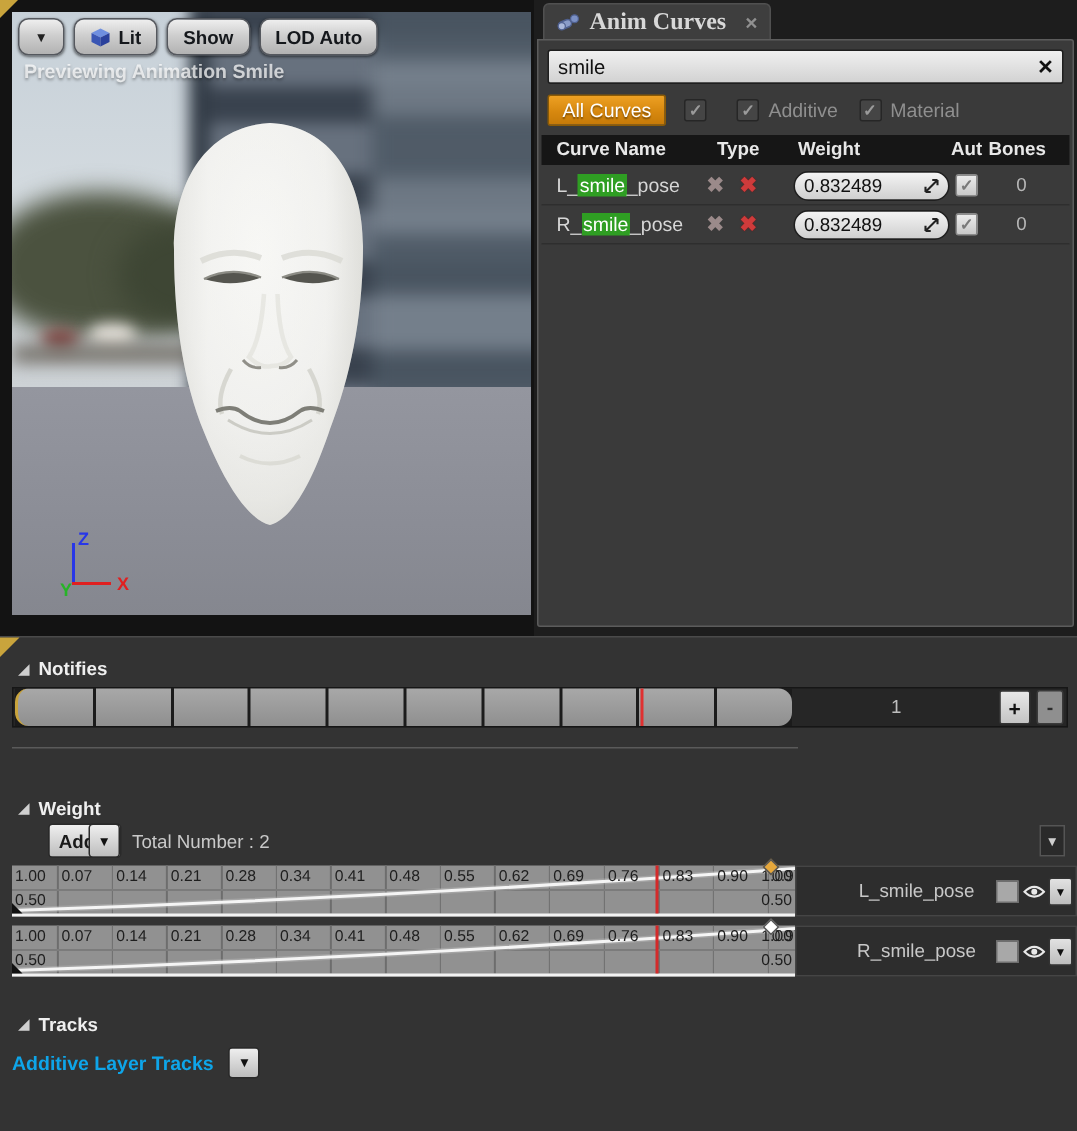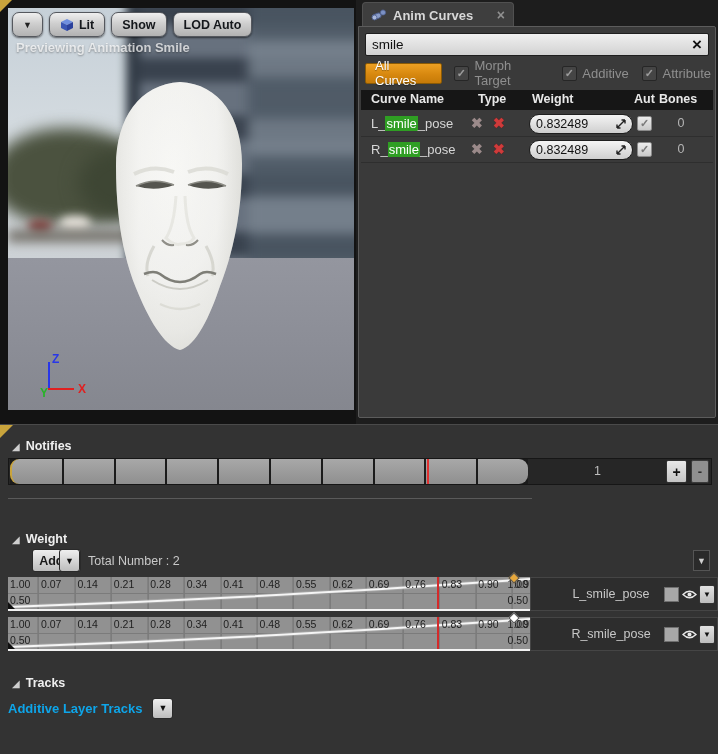--- a/index.html
+++ b/index.html
@@ -40,21 +40,21 @@
   #axis-gizmo { position:absolute; left:28px; top:346px; width:56px; height:46px; z-index:3; }
   #axis-z-line { position:absolute; left:12px; top:8px; width:2px; height:28px; background:#2837e8; }
   #axis-x-line { position:absolute; left:12px; top:34px; width:26px; height:2px; background:#e02020; }
   #axis-z-label { position:absolute; left:16px; top:-2px; color:#2837e8; font-size:12px; font-weight:bold; }
   #axis-x-label { position:absolute; left:42px; top:28px; color:#e02020; font-size:12px; font-weight:bold; }
   #axis-y-label { position:absolute; left:4px; top:32px; color:#27b427; font-size:12px; font-weight:bold; }
 
   
   #right-panel { position:absolute; left:356px; top:0; width:362px; height:424px; background:#1d1d1d; }
   #ac-tab { position:absolute; left:6px; top:2px; width:152px; height:25px; background:#3e3e3e; border:1px solid #505050; border-bottom:none; border-radius:4px 4px 0 0; display:flex; align-items:center; padding:0 8px; gap:6px; }
-  #ac-tab .tab-label { color:#d8d8d8; font-size:13px; font-weight:bold; flex:1; }
+  #ac-tab .tab-label { color:#d8d8d8; font-size:16px; font-weight:bold; flex:1;font-family:Liberation Serif, serif; }
   #ac-tab .tab-close { color:#909090; font-size:14px; font-weight:bold; cursor:pointer; }
   #ac-body { position:absolute; left:2px; top:26px; width:358px; height:392px; background:#3a3a3a; border:1px solid #5c5c5c; border-radius:0 2px 2px 2px; }
 
   #ac-search { position:absolute; left:6px; top:6px; width:344px; height:23px;
       background:linear-gradient(180deg,#f0f0f0,#d2d2d2); border:1px solid #1f1f1f; border-radius:2px;
       display:flex; align-items:center; padding:0 6px; }
   #ac-search .sval { flex:1; color:#111; font-size:13.5px; }
   #ac-search .sclear { color:#111; font-size:17px; font-weight:bold; line-height:1; cursor:pointer; }
 
   #ac-filters { position:absolute; left:6px; top:35px; width:346px; height:22px; display:flex; align-items:center; }
@@ -236,29 +236,28 @@
       <span class="sclear">×</span>
     </div>
 
     <div id="ac-filters">
       <div id="btn-all-curves">
           <span>All Curves</span>
         </div>
       <div class="gap-a"></div>
       <span class="fcheck">✓</span>
       <div class="gap-b"></div>
-      <span class="flabel">Morph Target</span>
       <div class="gap-c"></div>
       <span class="fcheck">✓</span>
       <div class="gap-d"></div>
       <span class="flabel">Additive</span>
       <div class="gap-e"></div>
       <span class="fcheck">✓</span>
       <div class="gap-f"></div>
-      <span class="flabel">Attribute</span>
+      <span class="flabel">Material</span>
     </div>
 
     <div id="ac-thead">
       <span id="th-name">Curve Name</span>
       <span id="th-type">Type</span>
       <span id="th-weight">Weight</span>
       <span id="th-aut">Aut</span>
       <span id="th-bones">Bones</span>
     </div>
 

